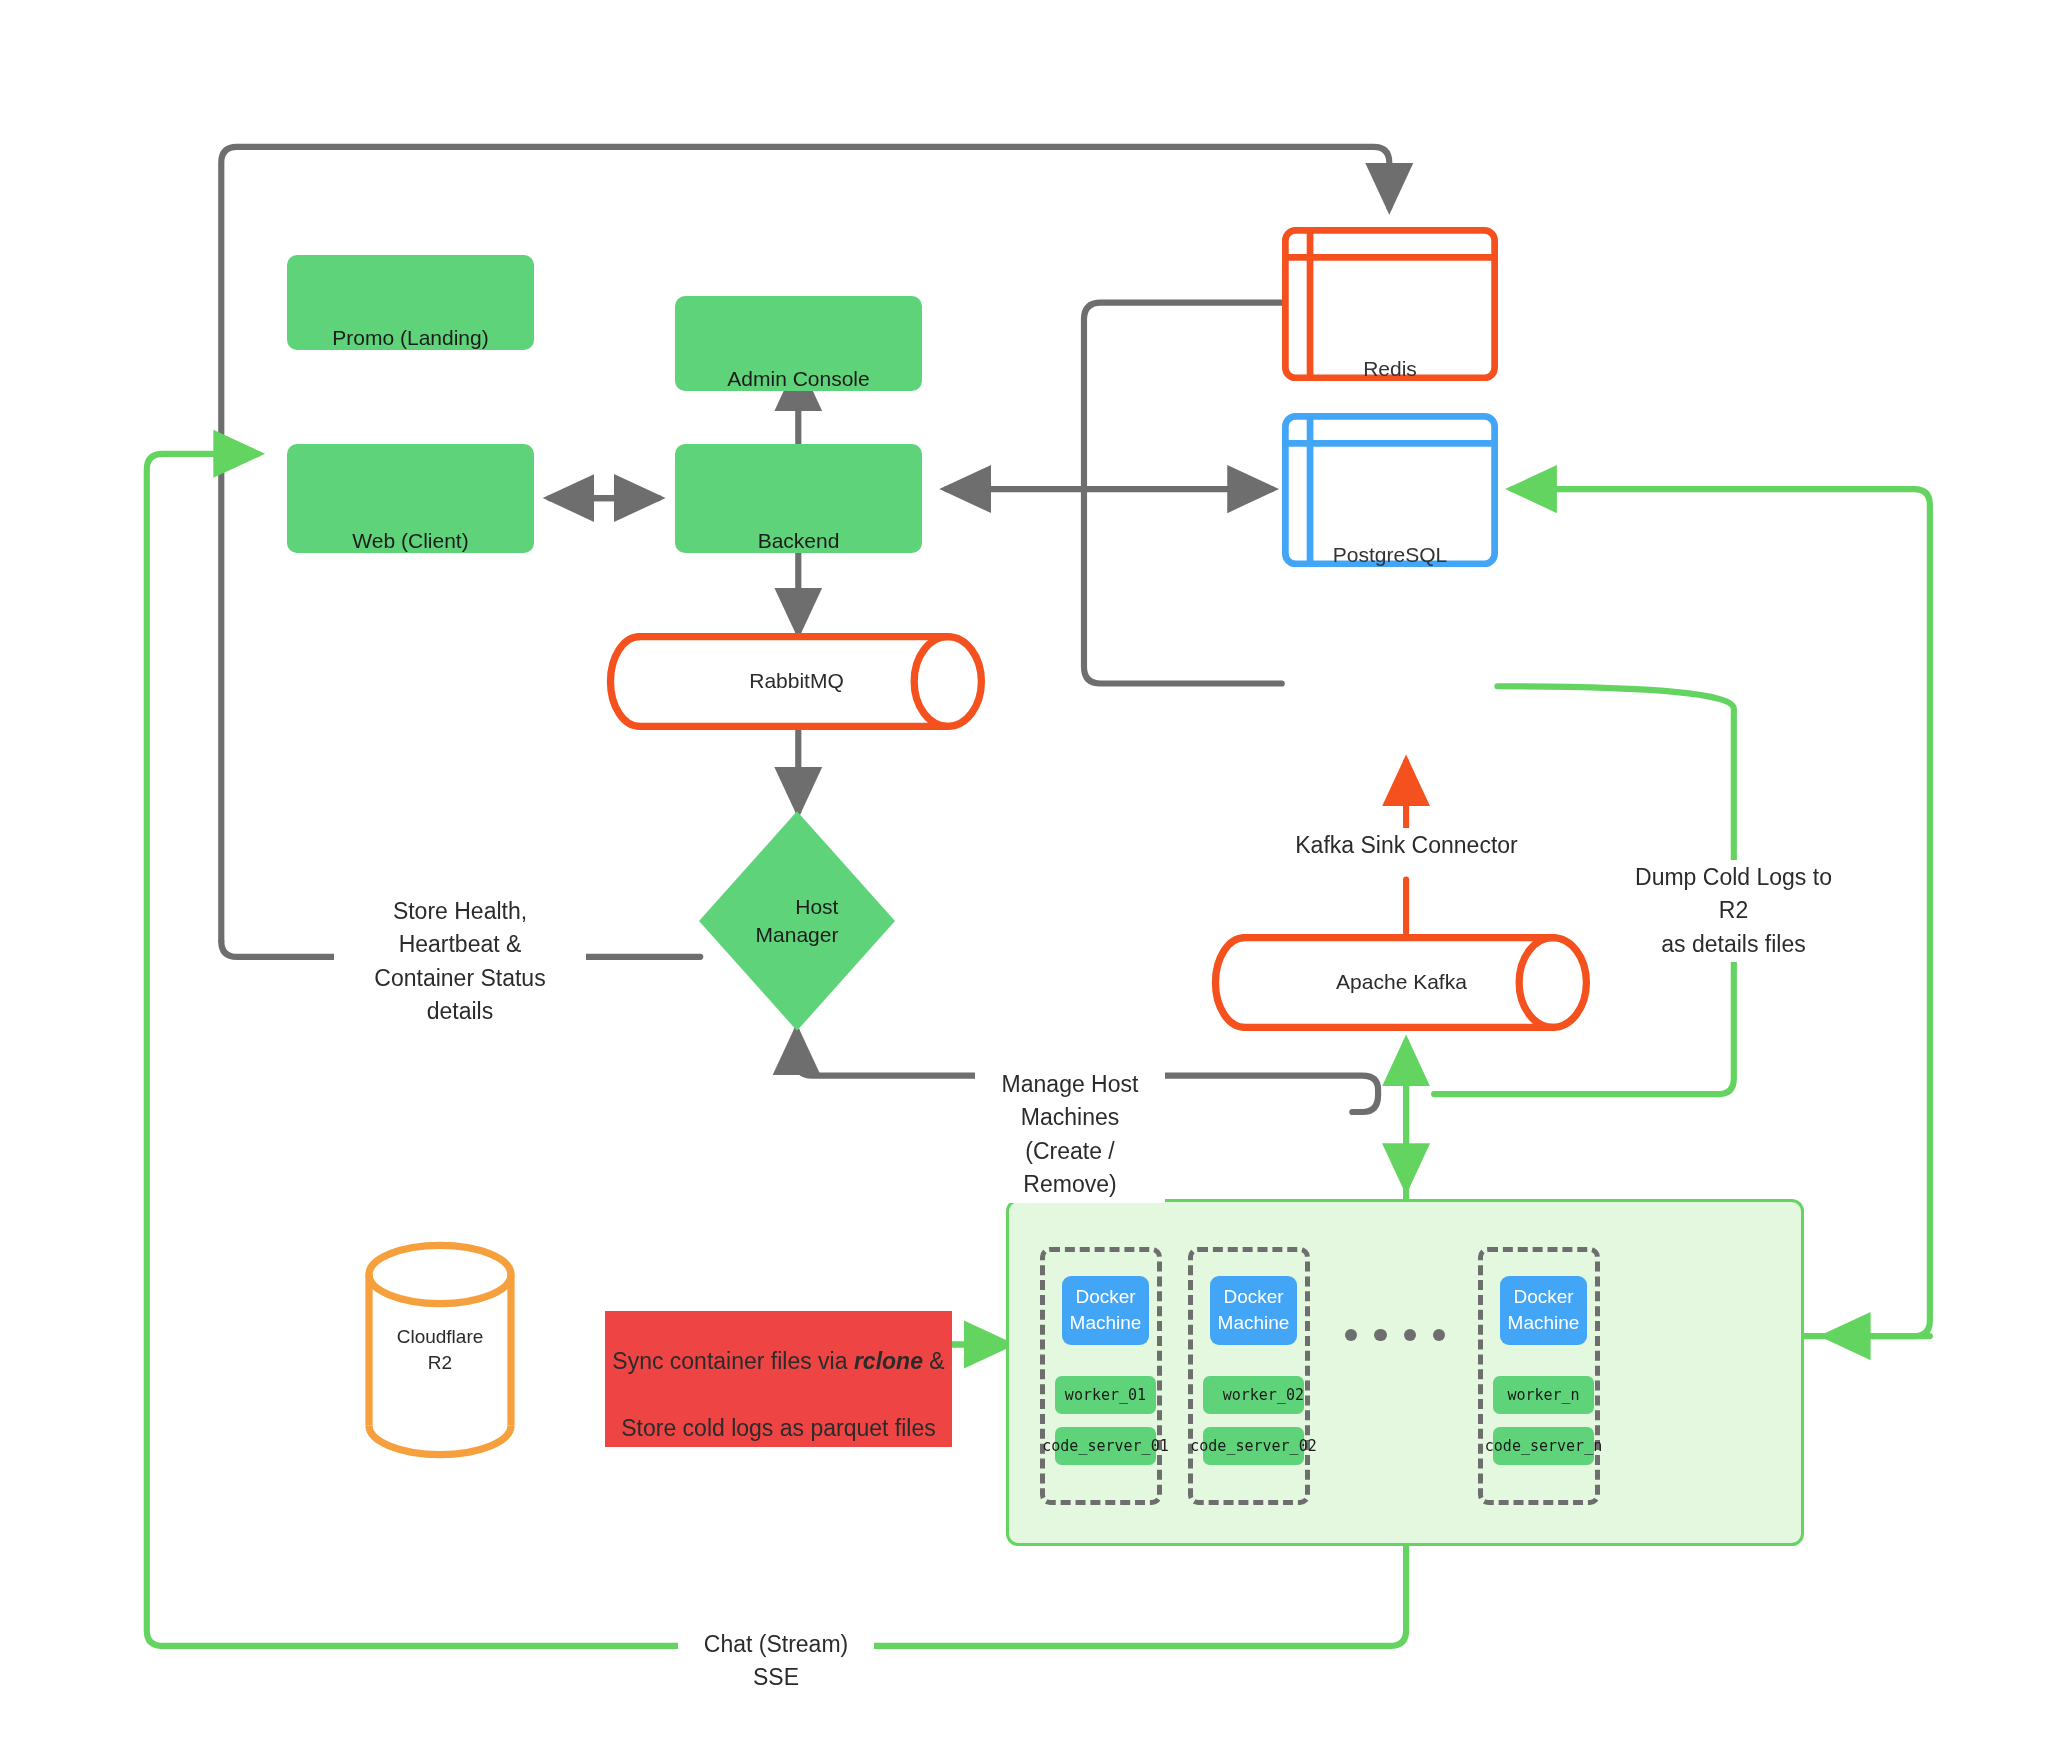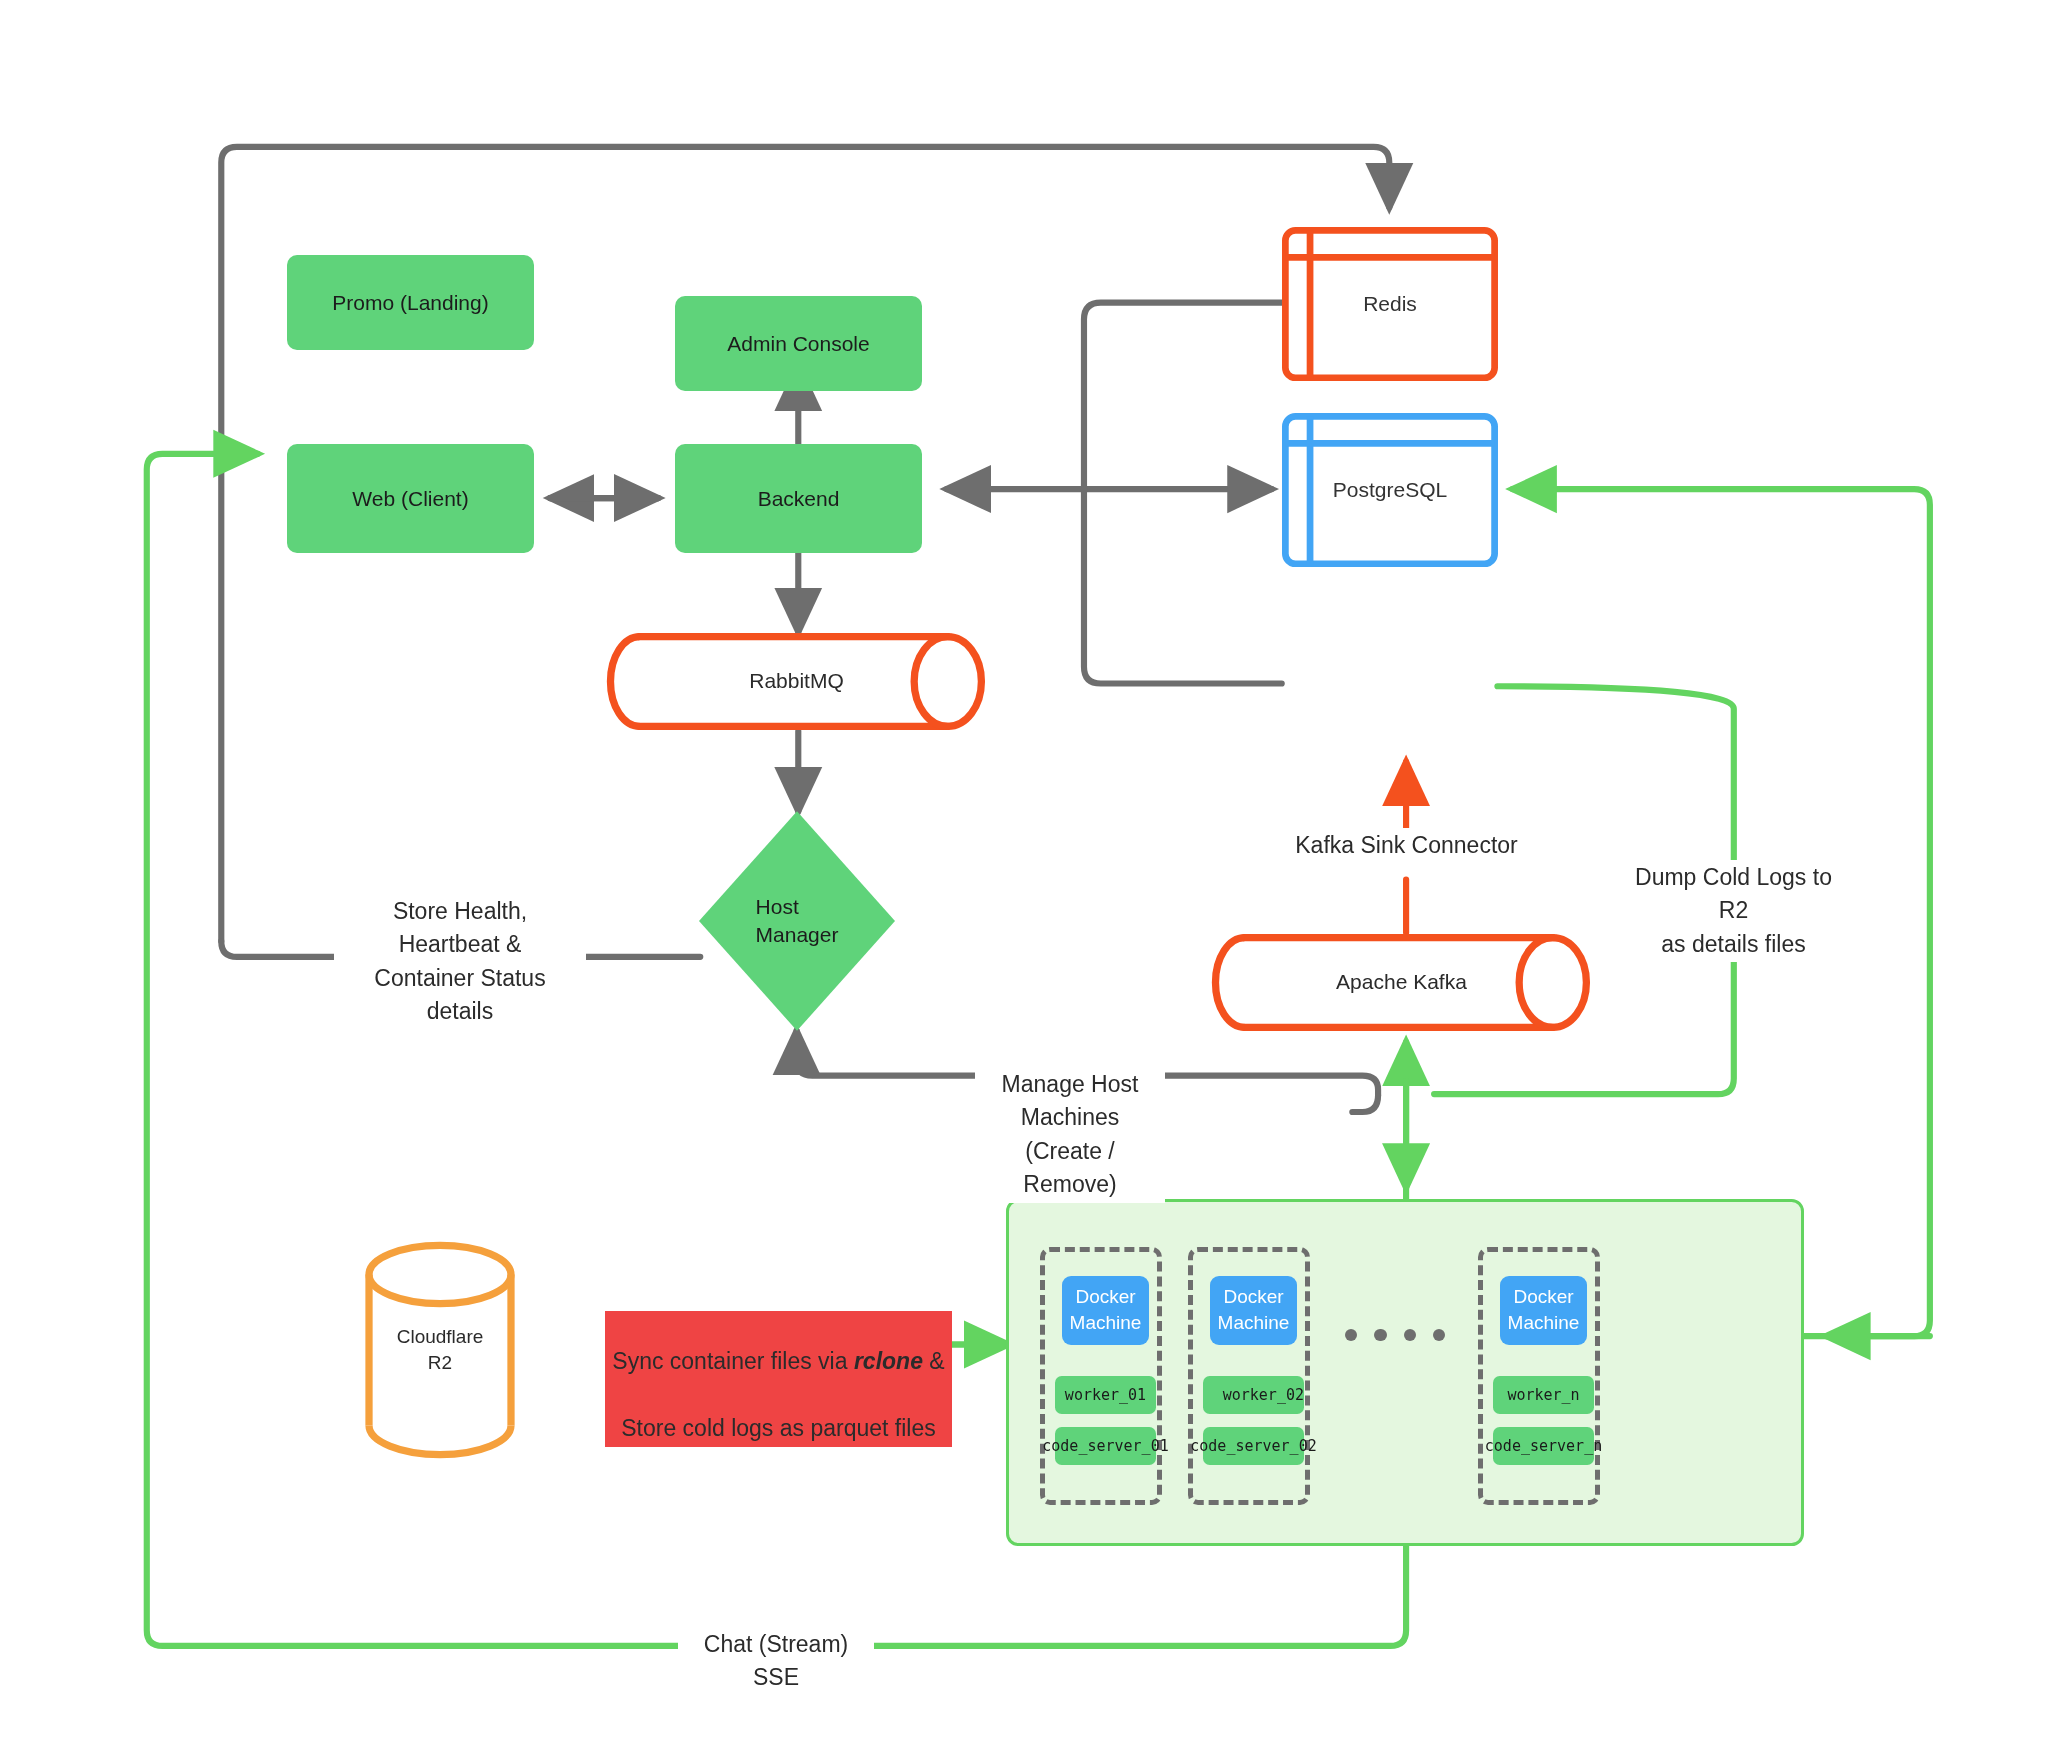--- a/index.html
+++ b/index.html
@@ -1,20 +1,20 @@
 <!DOCTYPE html>
 <html style="font-size:9px"><head>
 <meta charset="utf-8">
 <style>
   html,body{margin:0;padding:0;background:#fff;}
   body{width:2066px;height:1758px;font-family:"Liberation Sans",sans-serif;}
   #stage{position:relative;width:2066px;height:1758px;overflow:hidden;background:#ffffff;}
   svg#wires{position:absolute;left:0;top:0;width:2066px;height:1758px;}
 
-  .node{position:absolute;box-sizing:border-box;display:flex;align-items:center;
+  .node{position:absolute;box-sizing:border-box;display:flex;align-items:flex-end;
         justify-content:center;text-align:center;}
   .green-box{background:#5fd37a;border-radius:10px;color:#1c1c1c;font-size:21px;}
   .db{background:#ffffff;border-radius:11.2px;}
   .db .dbinner{position:absolute;inset:0;}
   .db .label{position:relative;z-index:3;font-size:21px;color:#333;}
 
   .lbl{position:absolute;color:#2b2b2b;font-size:23px;line-height:1.45;text-align:center;
        white-space:pre-line;background:#fff;padding:1.1px 5.6px;box-sizing:border-box;}
   .lbl.noback{background:transparent;}
   .lbl b{font-weight:bold;font-style:italic;}
@@ -24,21 +24,21 @@
   .docker{position:absolute;background:#42a5f5;border-radius:9px;color:#fff;font-size:19px;
           display:flex;align-items:center;justify-content:center;text-align:center;line-height:1.35;}
   .svc{position:absolute;background:#5fd37a;border-radius:6.7px;color:#1a1a1a;
        font-size:15px;font-family:"DejaVu Sans Mono","Liberation Mono",monospace;
        display:flex;align-items:center;justify-content:center;}
   .dots{position:absolute;display:flex;gap:17px;align-items:center;}
   .dots i{display:block;width:12.3px;height:12.3px;border-radius:50%;background:#6e6e6e;}
 
   .diamond-wrap{position:absolute;}
   .diamond-txt{position:absolute;inset:0;display:flex;align-items:center;justify-content:center;
-               text-align:left;font-size:21px;color:#1c1c1c;line-height:1.35;white-space:pre-line;}
+               text-align:right;font-size:21px;color:#1c1c1c;line-height:1.35;white-space:pre-line;}
   .cyl-txt{position:absolute;inset:0;display:flex;align-items:center;justify-content:center;
            font-size:21px;color:#2b2b2b;text-align:center;line-height:1.35;white-space:pre-line;}
 </style>
 </head>
 <body>
 
 <div id="stage">
 
   <svg id="wires" viewBox="0 0 3688 3138">
     <defs>

